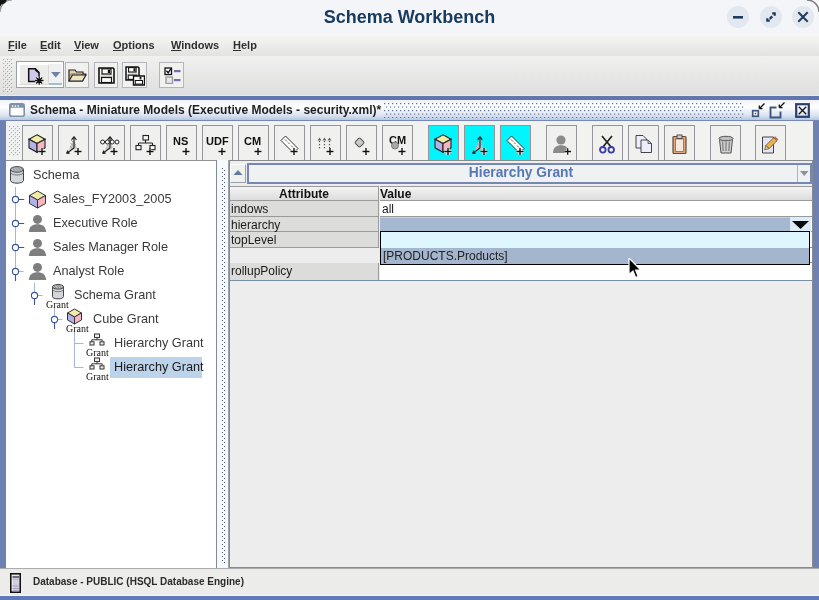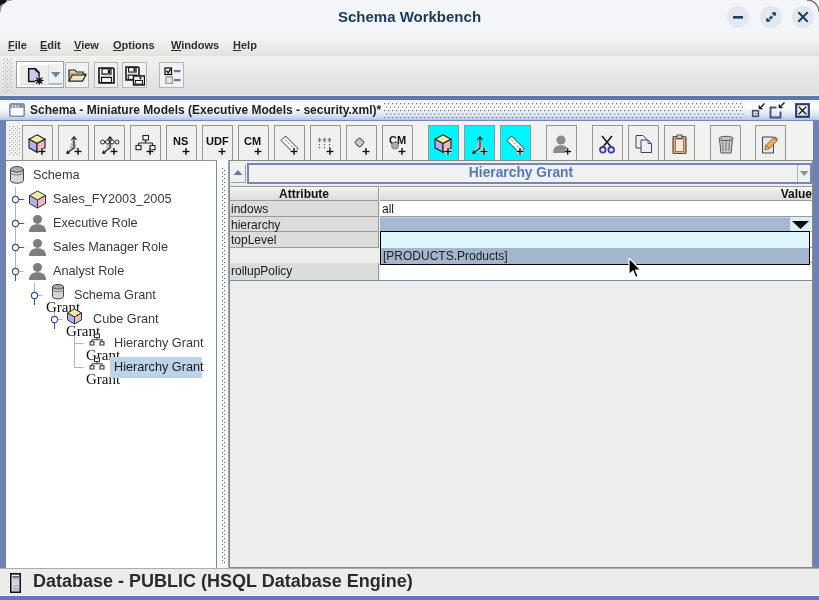--- a/index.html
+++ b/index.html
@@ -3,28 +3,28 @@
 *{margin:0;padding:0;box-sizing:border-box}
 html,body{width:819px;height:600px}
 body{position:relative;font-family:"Liberation Sans",sans-serif;overflow:hidden;background:#f4f5f9}
 .a{position:absolute}
 .btncirc{position:absolute;top:6px;width:22px;height:22px;border-radius:50%;background:#e3e7ef}
 .menu-i{position:absolute;top:34px;height:22px;line-height:22px;font-weight:bold;font-size:11px;color:#2f2f2f}
 .tbtn{position:absolute;background:#f1f1ef;border:1px solid #b3b6bb}
 .t2btn{position:absolute;top:125px;width:31px;height:40px;background:#f0f0ef;border:1px solid #96969a;display:flex;align-items:center;justify-content:center}
 .t2cyan{background:#00f6ff}
 .trow{position:absolute;height:24px;display:flex;align-items:center;font-size:12.7px;color:#3a3a3a;white-space:nowrap}
-.grantlab{position:absolute;font-size:15px;color:#111;font-family:"Liberation Serif",serif}
+.grantlab{position:absolute;font-size:10px;color:#111;font-family:"Liberation Serif",serif}
 .acell{position:absolute;left:0;width:149px;background:#dcdcdb;border-right:1px solid #9a9a9a;border-bottom:1px solid #9a9a9a;font-size:12px;color:#1a1a1a;padding:1px 0 0 1px}
 .vcell{position:absolute;left:150px;right:0;background:#fff;border-bottom:1px solid #9a9a9a;font-size:12px;color:#1a1a1a;padding:1px 0 0 2px}
 </style></head>
 <body>
 
 <div class="a" style="left:0;top:0;width:819px;height:34px;background:#f4f5f9"></div>
-<div class="a" style="left:0;top:0;width:819px;height:34px;text-align:center;font-weight:bold;font-size:15px;color:#173a5e;line-height:34px">Schema Workbench</div>
+<div class="a" style="left:0;top:0;width:819px;height:34px;text-align:center;font-weight:bold;font-size:18px;color:#173a5e;line-height:34px">Schema Workbench</div>
 
 <svg class="a" style="right:0;top:0" width="14" height="14">
     <path d="M2 0 L14 0 L14 12 A12 12 0 0 0 2 0 Z" fill="#fbfbfb"></path>
     <path d="M2 0 A12 12 0 0 1 14 12" fill="none" stroke="#7a7a7a" stroke-width="1.6"></path>
   </svg>
 <svg class="a" style="left:0;top:0" width="14" height="14">
     <path d="M12 0 L0 0 L0 12 A12 12 0 0 1 12 0 Z" fill="#fbfbfb"></path>
     <path d="M12 0 A12 12 0 0 0 0 12" fill="none" stroke="#8a8a8a" stroke-width="1.2"></path>
   </svg>
 
@@ -447,21 +447,21 @@
     </svg>
 </div>
 <div class="a" style="left:247px;top:163px;width:565px;height:21px;background:#eff1f3;border:2px solid #7487b5"></div>
 <div class="a" style="left:247px;top:163px;width:548px;height:21px;line-height:20px;text-align:center;font-weight:bold;font-size:13.8px;color:#5577b6">Hierarchy Grant</div>
 <div class="a" style="left:797px;top:165px;width:1px;height:17px;background:#aab5c0"></div>
 <svg class="a" style="left:800px;top:171px" width="9" height="6">
     <path d="M0 0 h8.5 l-4.25 5 z" fill="#8a929c"></path>
   </svg>
 
 <div class="a" style="left:230px;top:186px;width:149px;height:15px;background:linear-gradient(#f4f4f4,#dcdcdc);border-right:1px solid #9a9a9a;border-bottom:1px solid #9a9a9a;border-top:1px solid #9a9a9a;text-align:center;font-weight:bold;font-size:12px;color:#111">Attribute</div>
-<div class="a" style="left:380px;top:186px;width:432px;height:15px;background:linear-gradient(#f4f4f4,#dcdcdc);border-bottom:1px solid #9a9a9a;border-top:1px solid #9a9a9a;text-align:right;font-weight:bold;font-size:12px;color:#111">Value</div>
+<div class="a" style="left:380px;top:186px;width:432px;height:15px;background:linear-gradient(#f4f4f4,#dcdcdc);border-bottom:1px solid #9a9a9a;border-top:1px solid #9a9a9a;text-align:left;font-weight:bold;font-size:12px;color:#111">Value</div>
 
 <div class="a" style="left:230px;top:201px;width:582px;height:78px">
   <div class="acell" style="top:0;height:16px">indows</div>
   <div class="acell" style="top:16px;height:15px">hierarchy</div>
   <div class="acell" style="top:31px;height:16px">topLevel</div>
   <div class="acell" style="top:62px;height:17px;border-bottom:none">rollupPolicy</div>
   <div class="vcell" style="top:0;height:16px">all</div>
   <div class="vcell" style="top:16px;height:15px;padding:0">
       <div style="position:absolute;left:0;top:0;width:410px;height:15px;background:#a5b8cf;border-top:1px solid #bdd1e5"></div>
       <div style="position:absolute;left:410px;top:0;width:21px;height:15px;background:#dcecf8"></div>
@@ -484,16 +484,16 @@
   </svg>
 
 <div class="a" style="left:0;top:568px;width:819px;height:27px;background:#ececeb;border-top:1px solid #ababab"></div>
 <svg class="a" style="left:10px;top:573px" width="11" height="20" viewBox="0 0 11 20">
     <rect x="0.8" y="0.8" width="9.4" height="18.4" fill="#fff" stroke="#111" stroke-width="1.6"></rect>
     <rect x="2.5" y="2.5" width="6.5" height="15.5" fill="#d4cede"></rect>
     <rect x="2.5" y="3.2" width="6.5" height="1.6" fill="#555"></rect>
     <rect x="2.5" y="5.8" width="6.5" height="1" fill="#b8b2c4"></rect>
     <path d="M2.5 13 h6.5 M2.5 15.5 h6.5 M2.5 17.8 h6.5" stroke="#a89fb8" stroke-width="1"></path>
   </svg>
-<div class="a" style="left:33px;top:568px;height:27px;line-height:27px;font-weight:bold;font-size:18px;color:#2b2b2b">Database - PUBLIC (HSQL Database Engine)</div>
+<div class="a" style="left:33px;top:568px;height:27px;line-height:27px;font-weight:bold;font-size:10px;color:#2b2b2b">Database - PUBLIC (HSQL Database Engine)</div>
 
 <div class="a" style="left:0;top:595px;width:819px;height:1px;background:#f6f6f2"></div>
 <div class="a" style="left:0;top:596px;width:819px;height:4px;background:#6079b9"></div>
 
 </body></html>

